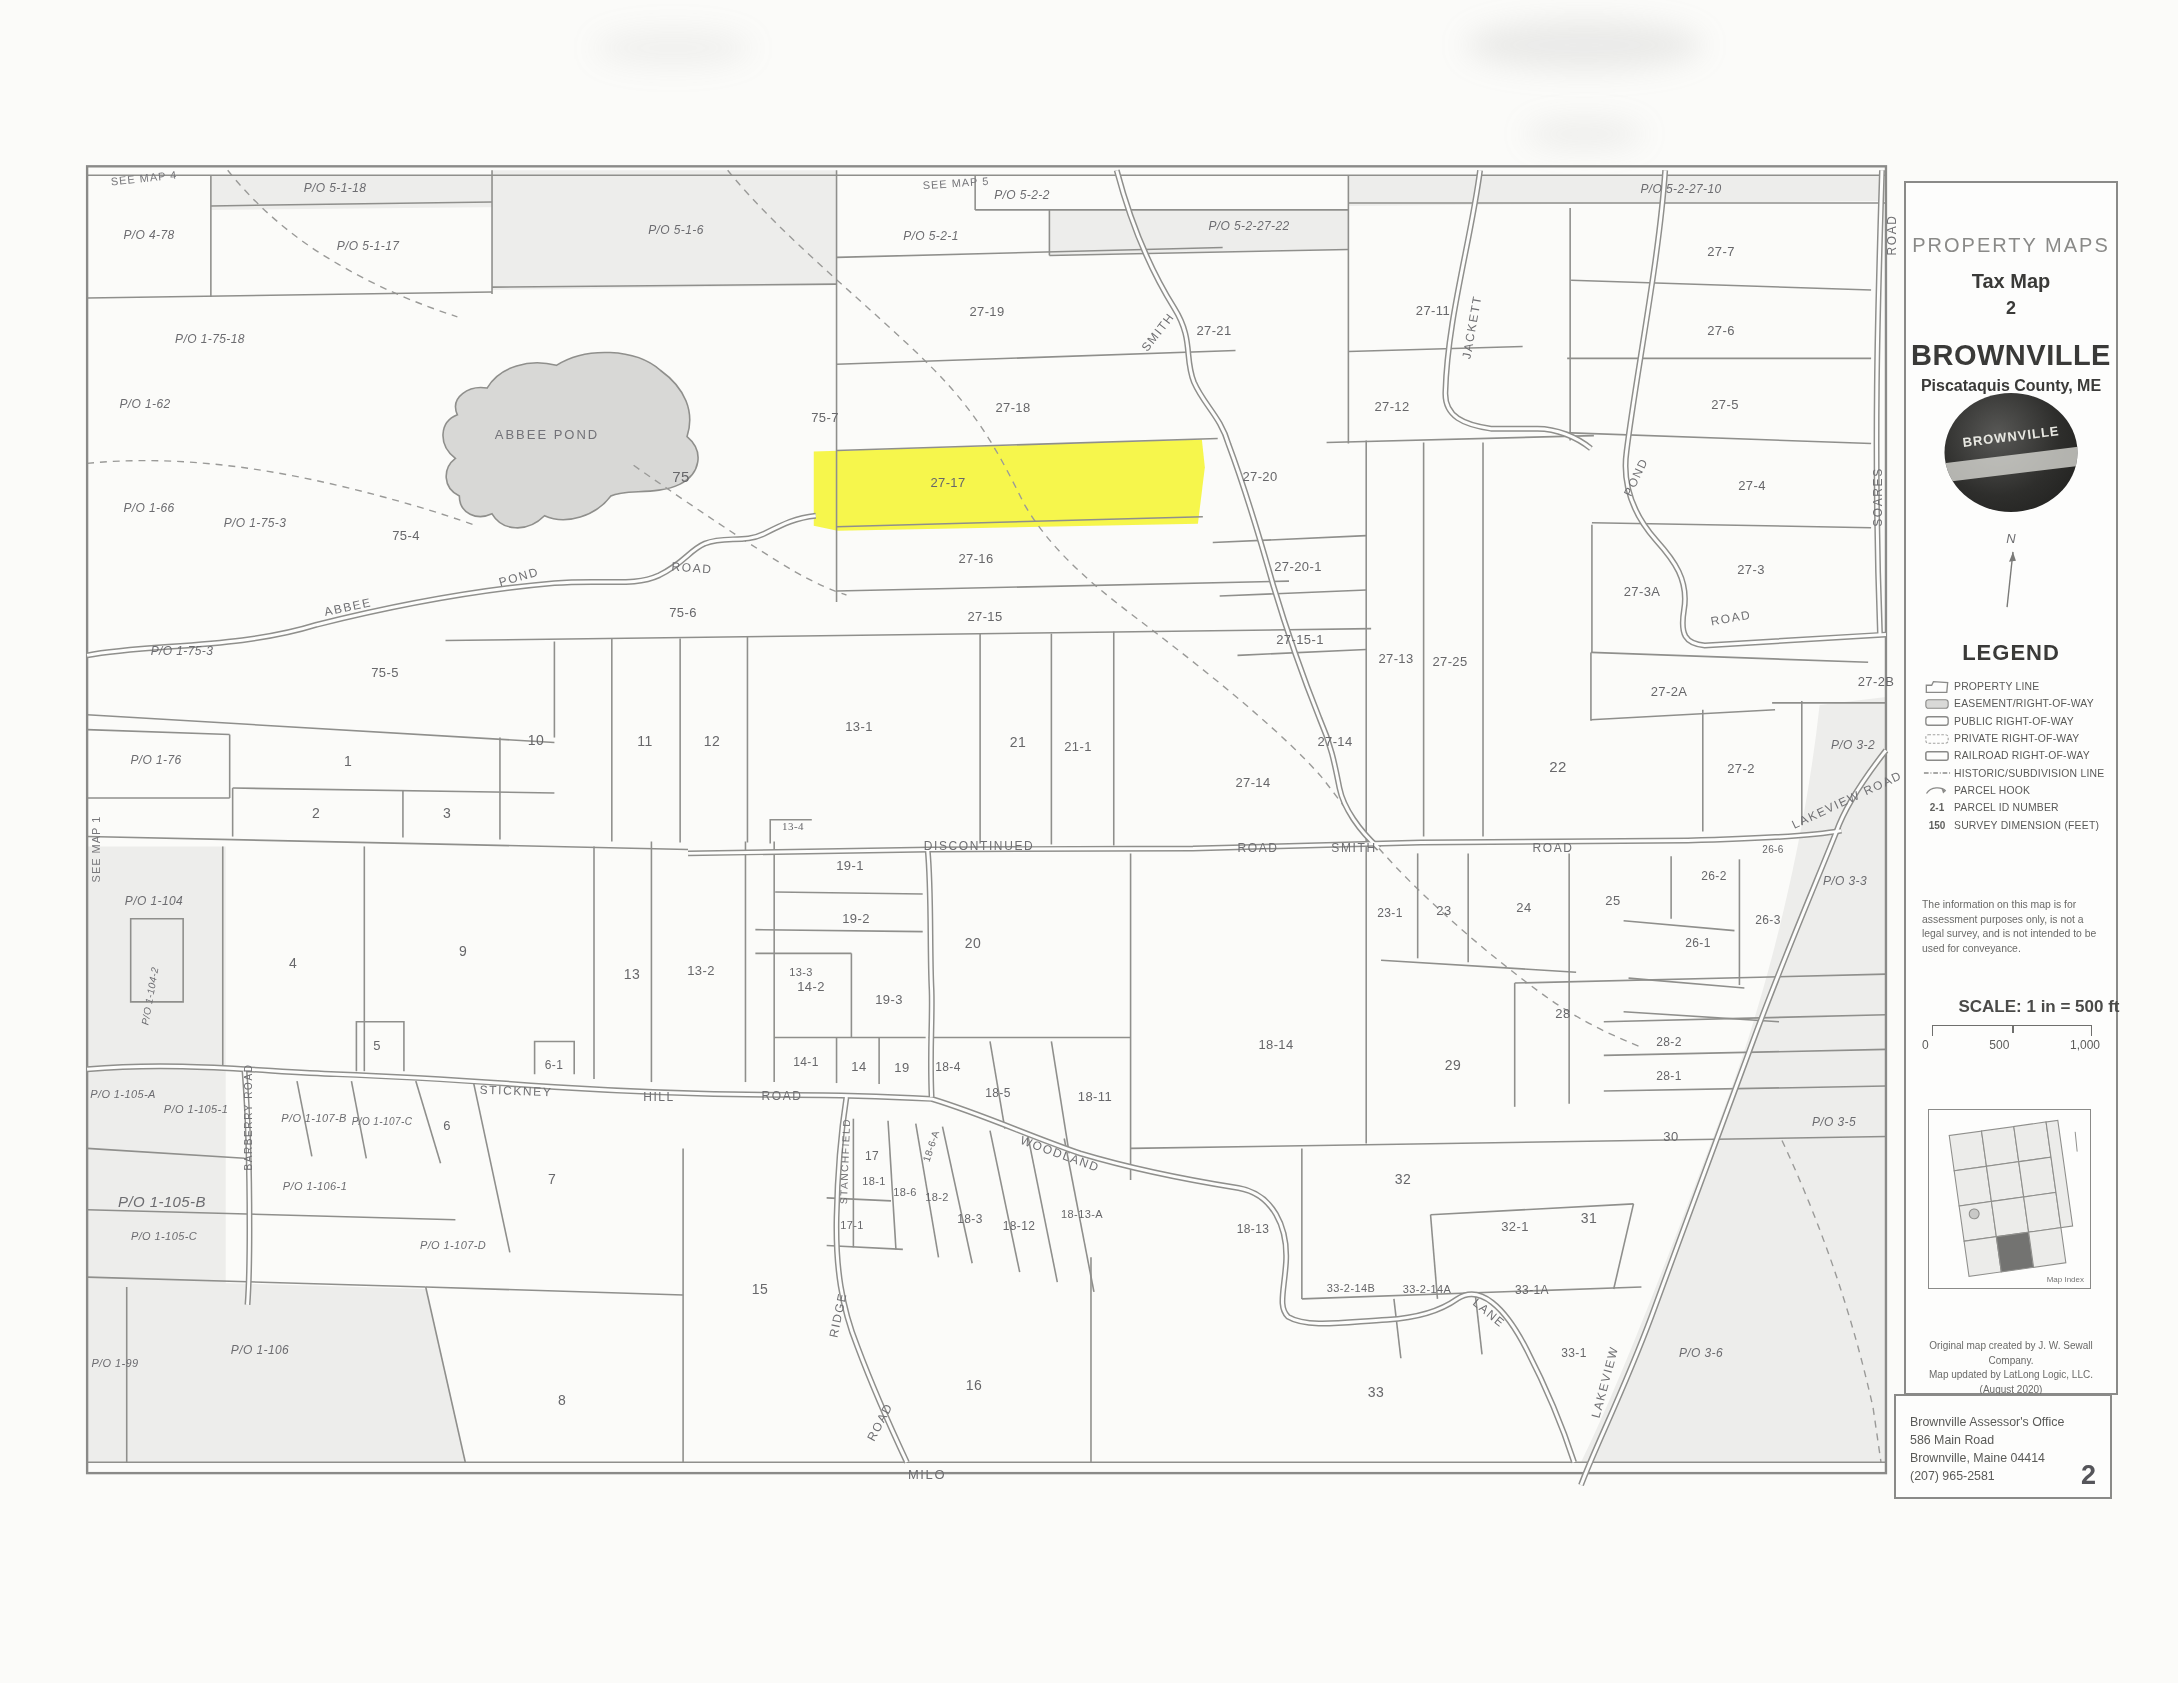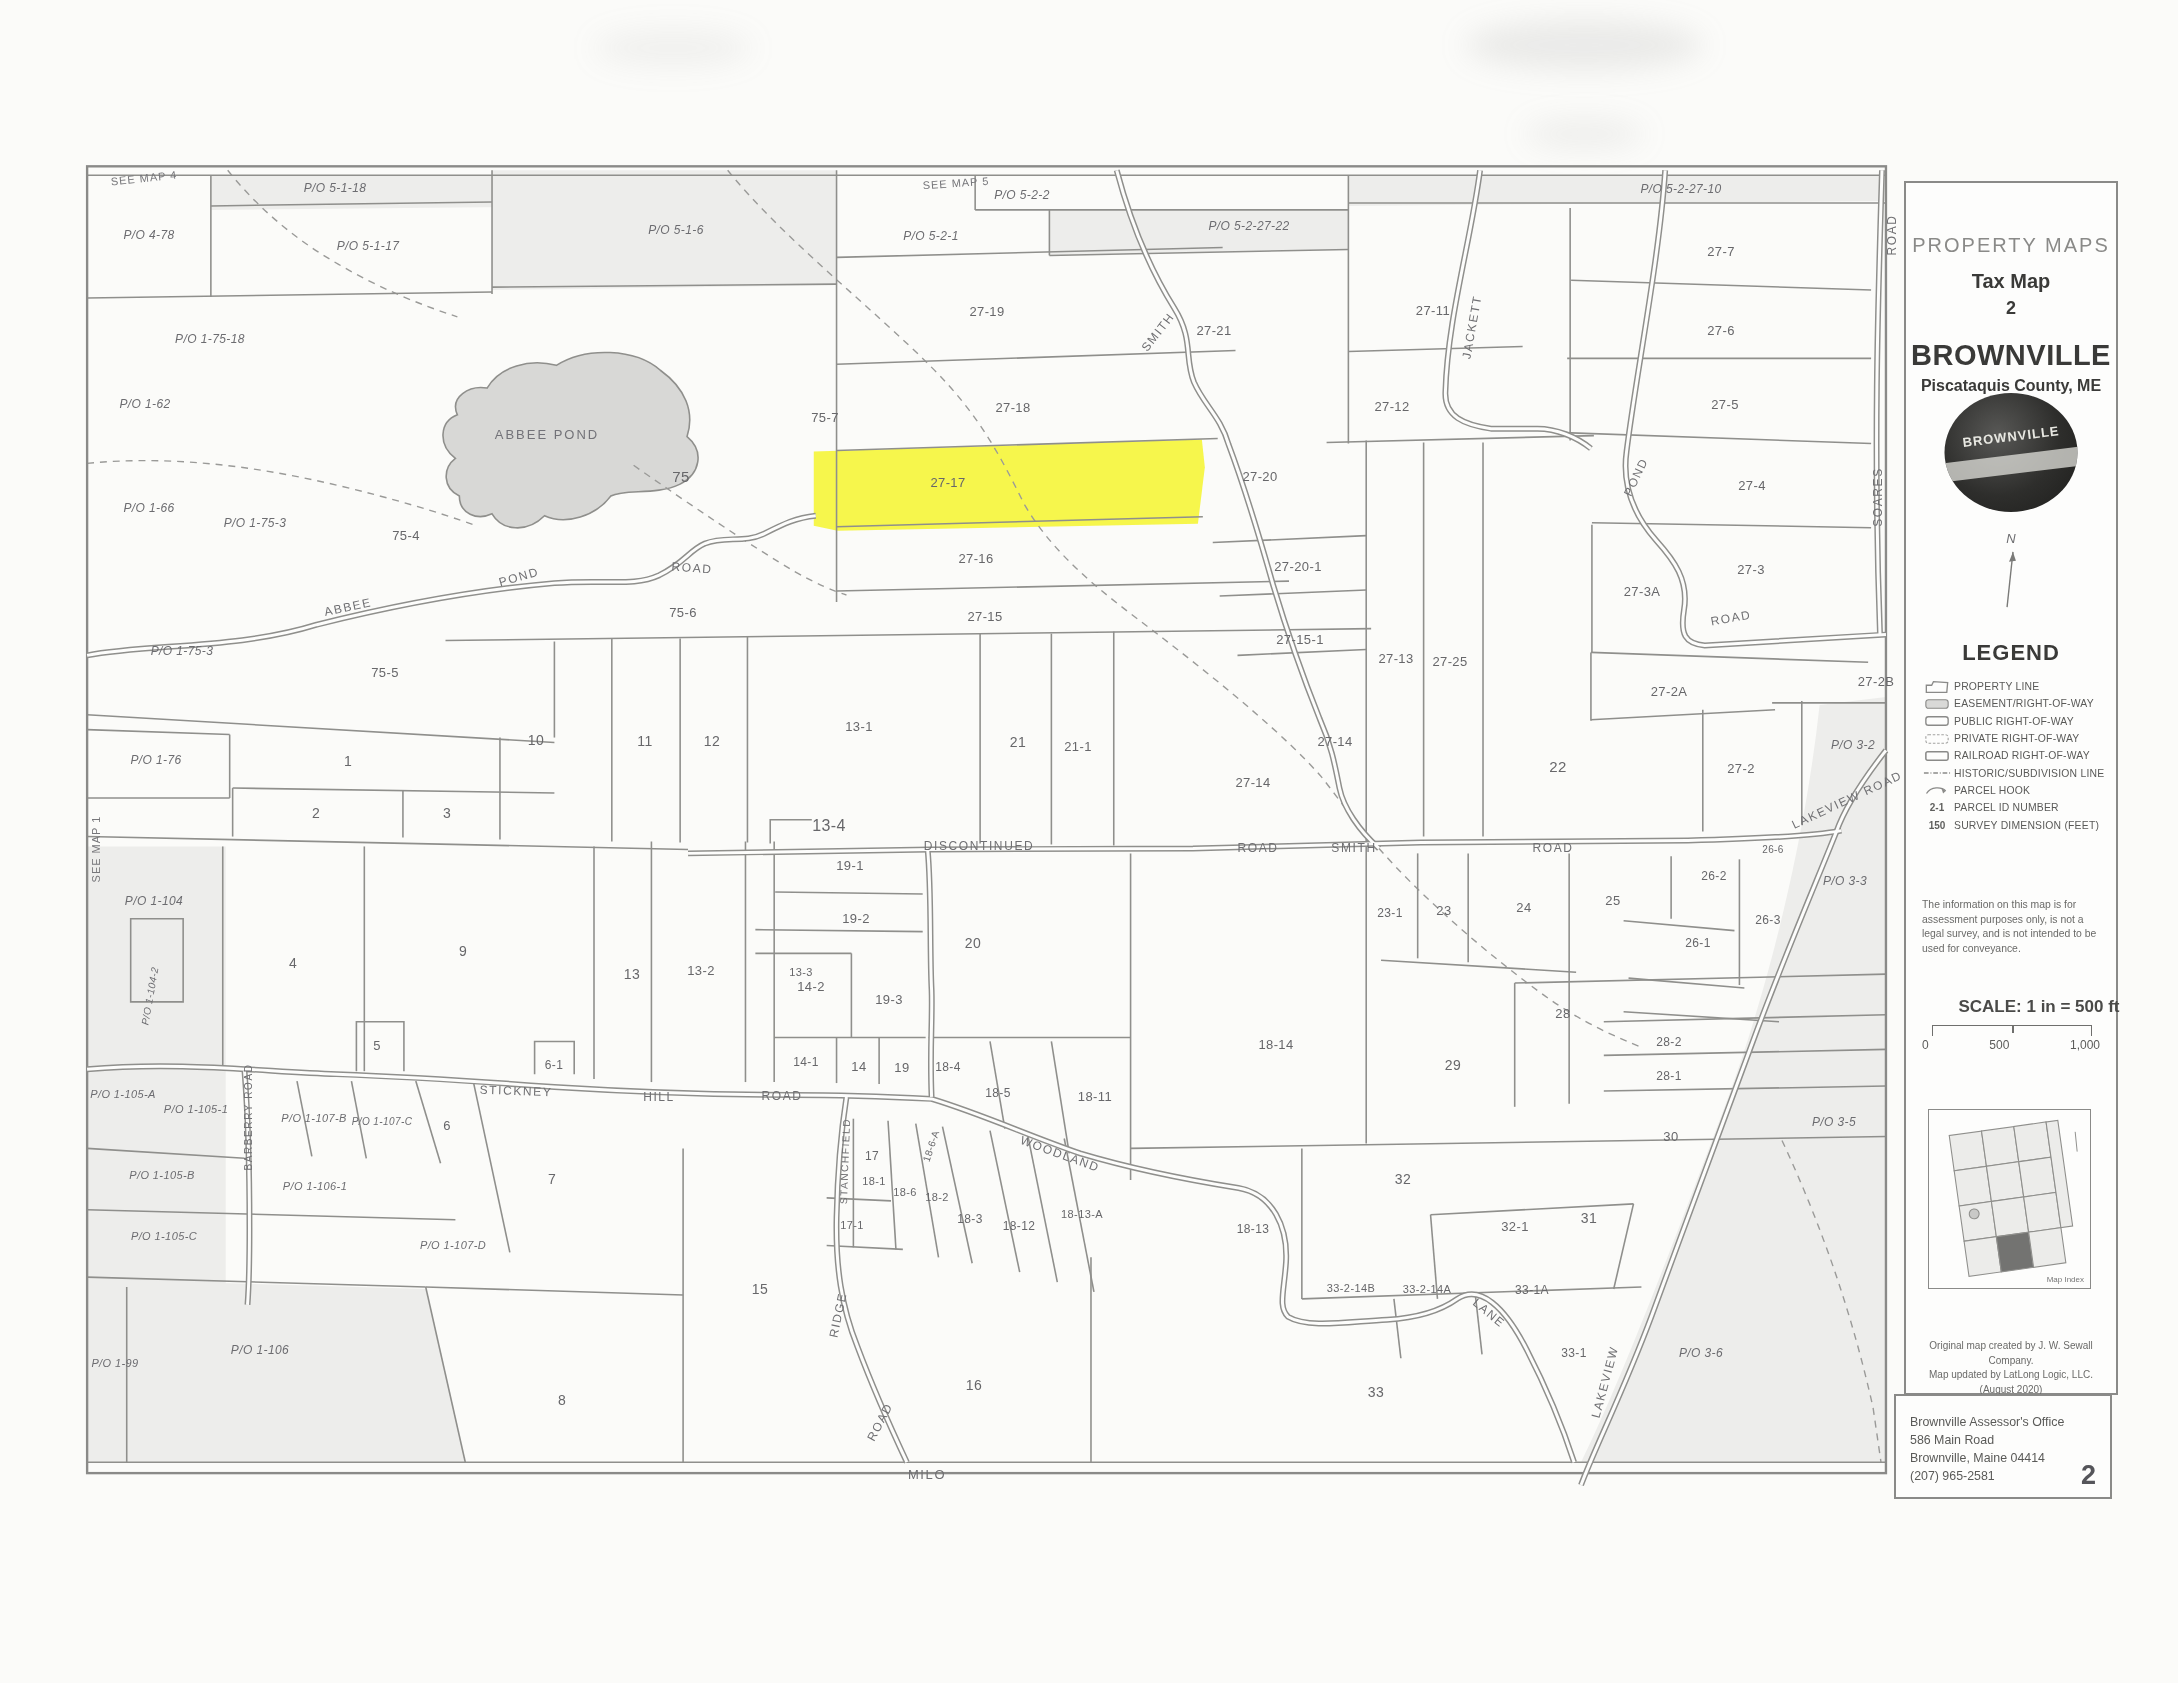--- a/index.html
+++ b/index.html
@@ -263,21 +263,21 @@
       <div class="lbl po" style="left: 1853px; top: 745px; transform: translate(-50%, -50%);">P/O 3-2</div>
       <div class="lbl po" style="left: 1845px; top: 881px; transform: translate(-50%, -50%);">P/O 3-3</div>
       <div class="lbl po" style="left: 1834px; top: 1122px; transform: translate(-50%, -50%);">P/O 3-5</div>
       <div class="lbl po" style="left: 1701px; top: 1353px; transform: translate(-50%, -50%);">P/O 3-6</div>
       <div class="lbl po" style="left: 154px; top: 901px; transform: translate(-50%, -50%);">P/O 1-104</div>
       <div class="lbl po" style="left: 150px; top: 996px; transform: translate(-50%, -50%) rotate(-80deg); font-size: 10px;">P/O 1-104-2</div>
       <div class="lbl po" style="left: 123px; top: 1094px; transform: translate(-50%, -50%); font-size: 11px;">P/O 1-105-A</div>
       <div class="lbl po" style="left: 196px; top: 1109px; transform: translate(-50%, -50%); font-size: 11px;">P/O 1-105-1</div>
       <div class="lbl po" style="left: 314px; top: 1118px; transform: translate(-50%, -50%); font-size: 11px;">P/O 1-107-B</div>
       <div class="lbl po" style="left: 382px; top: 1121px; transform: translate(-50%, -50%); font-size: 10px;">P/O 1-107-C</div>
-      <div class="lbl po" style="left: 162px; top: 1175px; transform: translate(-50%, -50%); font-size: 11px;">P/O 1-105-B</div>
+      <div class="lbl po" style="left: 162px; top: 1201px; transform: translate(-50%, -50%); font-size: 15px;">P/O 1-105-B</div>
       <div class="lbl po" style="left: 315px; top: 1186px; transform: translate(-50%, -50%); font-size: 11px;">P/O 1-106-1</div>
       <div class="lbl po" style="left: 164px; top: 1236px; transform: translate(-50%, -50%); font-size: 11px;">P/O 1-105-C</div>
       <div class="lbl po" style="left: 453px; top: 1245px; transform: translate(-50%, -50%); font-size: 11px;">P/O 1-107-D</div>
       <div class="lbl po" style="left: 260px; top: 1350px; transform: translate(-50%, -50%);">P/O 1-106</div>
       <div class="lbl po" style="left: 115px; top: 1363px; transform: translate(-50%, -50%); font-size: 11px;">P/O 1-99</div>
       <div class="lbl p" style="left: 406px; top: 535px; transform: translate(-50%, -50%);">75-4</div>
       <div class="lbl p" style="left: 681px; top: 476px; transform: translate(-50%, -50%); font-size: 15px;">75</div>
       <div class="lbl p" style="left: 825px; top: 417px; transform: translate(-50%, -50%);">75-7</div>
       <div class="lbl p" style="left: 385px; top: 672px; transform: translate(-50%, -50%);">75-5</div>
       <div class="lbl p" style="left: 683px; top: 612px; transform: translate(-50%, -50%);">75-6</div>
@@ -308,21 +308,21 @@
       <div class="lbl p" style="left: 1542px; top: 766px; transform: translate(-50%, -50%); font-size: 15px; margin-left: 16px;">22</div>
       <div class="lbl p" style="left: 348px; top: 761px; transform: translate(-50%, -50%); font-size: 14px;">1</div>
       <div class="lbl p" style="left: 316px; top: 813px; transform: translate(-50%, -50%); font-size: 14px;">2</div>
       <div class="lbl p" style="left: 447px; top: 813px; transform: translate(-50%, -50%); font-size: 14px;">3</div>
       <div class="lbl p" style="left: 536px; top: 740px; transform: translate(-50%, -50%); font-size: 14px;">10</div>
       <div class="lbl p" style="left: 645px; top: 741px; transform: translate(-50%, -50%); font-size: 14px;">11</div>
       <div class="lbl p" style="left: 712px; top: 741px; transform: translate(-50%, -50%); font-size: 14px;">12</div>
       <div class="lbl p" style="left: 859px; top: 726px; transform: translate(-50%, -50%);">13-1</div>
       <div class="lbl p" style="left: 1018px; top: 742px; transform: translate(-50%, -50%); font-size: 14px;">21</div>
       <div class="lbl p" style="left: 1078px; top: 746px; transform: translate(-50%, -50%);">21-1</div>
-      <div class="lbl p" style="left: 829px; top: 826px; transform: translate(-50%, -50%); font-size: 16px;">13-4</div>
+      <div class="lbl p" style="left: 793px; top: 826px; transform: translate(-50%, -50%); font-size: 11px; font-family: Liberation Serif, serif;">13-4</div>
       <div class="lbl p" style="left: 1390px; top: 913px; transform: translate(-50%, -50%); font-size: 12px;">23-1</div>
       <div class="lbl p" style="left: 1444px; top: 910px; transform: translate(-50%, -50%);">23</div>
       <div class="lbl p" style="left: 1524px; top: 907px; transform: translate(-50%, -50%);">24</div>
       <div class="lbl p" style="left: 1613px; top: 900px; transform: translate(-50%, -50%);">25</div>
       <div class="lbl p" style="left: 1714px; top: 876px; transform: translate(-50%, -50%); font-size: 12px;">26-2</div>
       <div class="lbl p" style="left: 1768px; top: 920px; transform: translate(-50%, -50%); font-size: 12px;">26-3</div>
       <div class="lbl p" style="left: 1698px; top: 943px; transform: translate(-50%, -50%); font-size: 12px;">26-1</div>
       <div class="lbl p" style="left: 1773px; top: 849px; transform: translate(-50%, -50%); font-size: 10px;">26-6</div>
       <div class="lbl p" style="left: 1563px; top: 1013px; transform: translate(-50%, -50%);">28</div>
       <div class="lbl p" style="left: 1669px; top: 1042px; transform: translate(-50%, -50%); font-size: 12px;">28-2</div>

